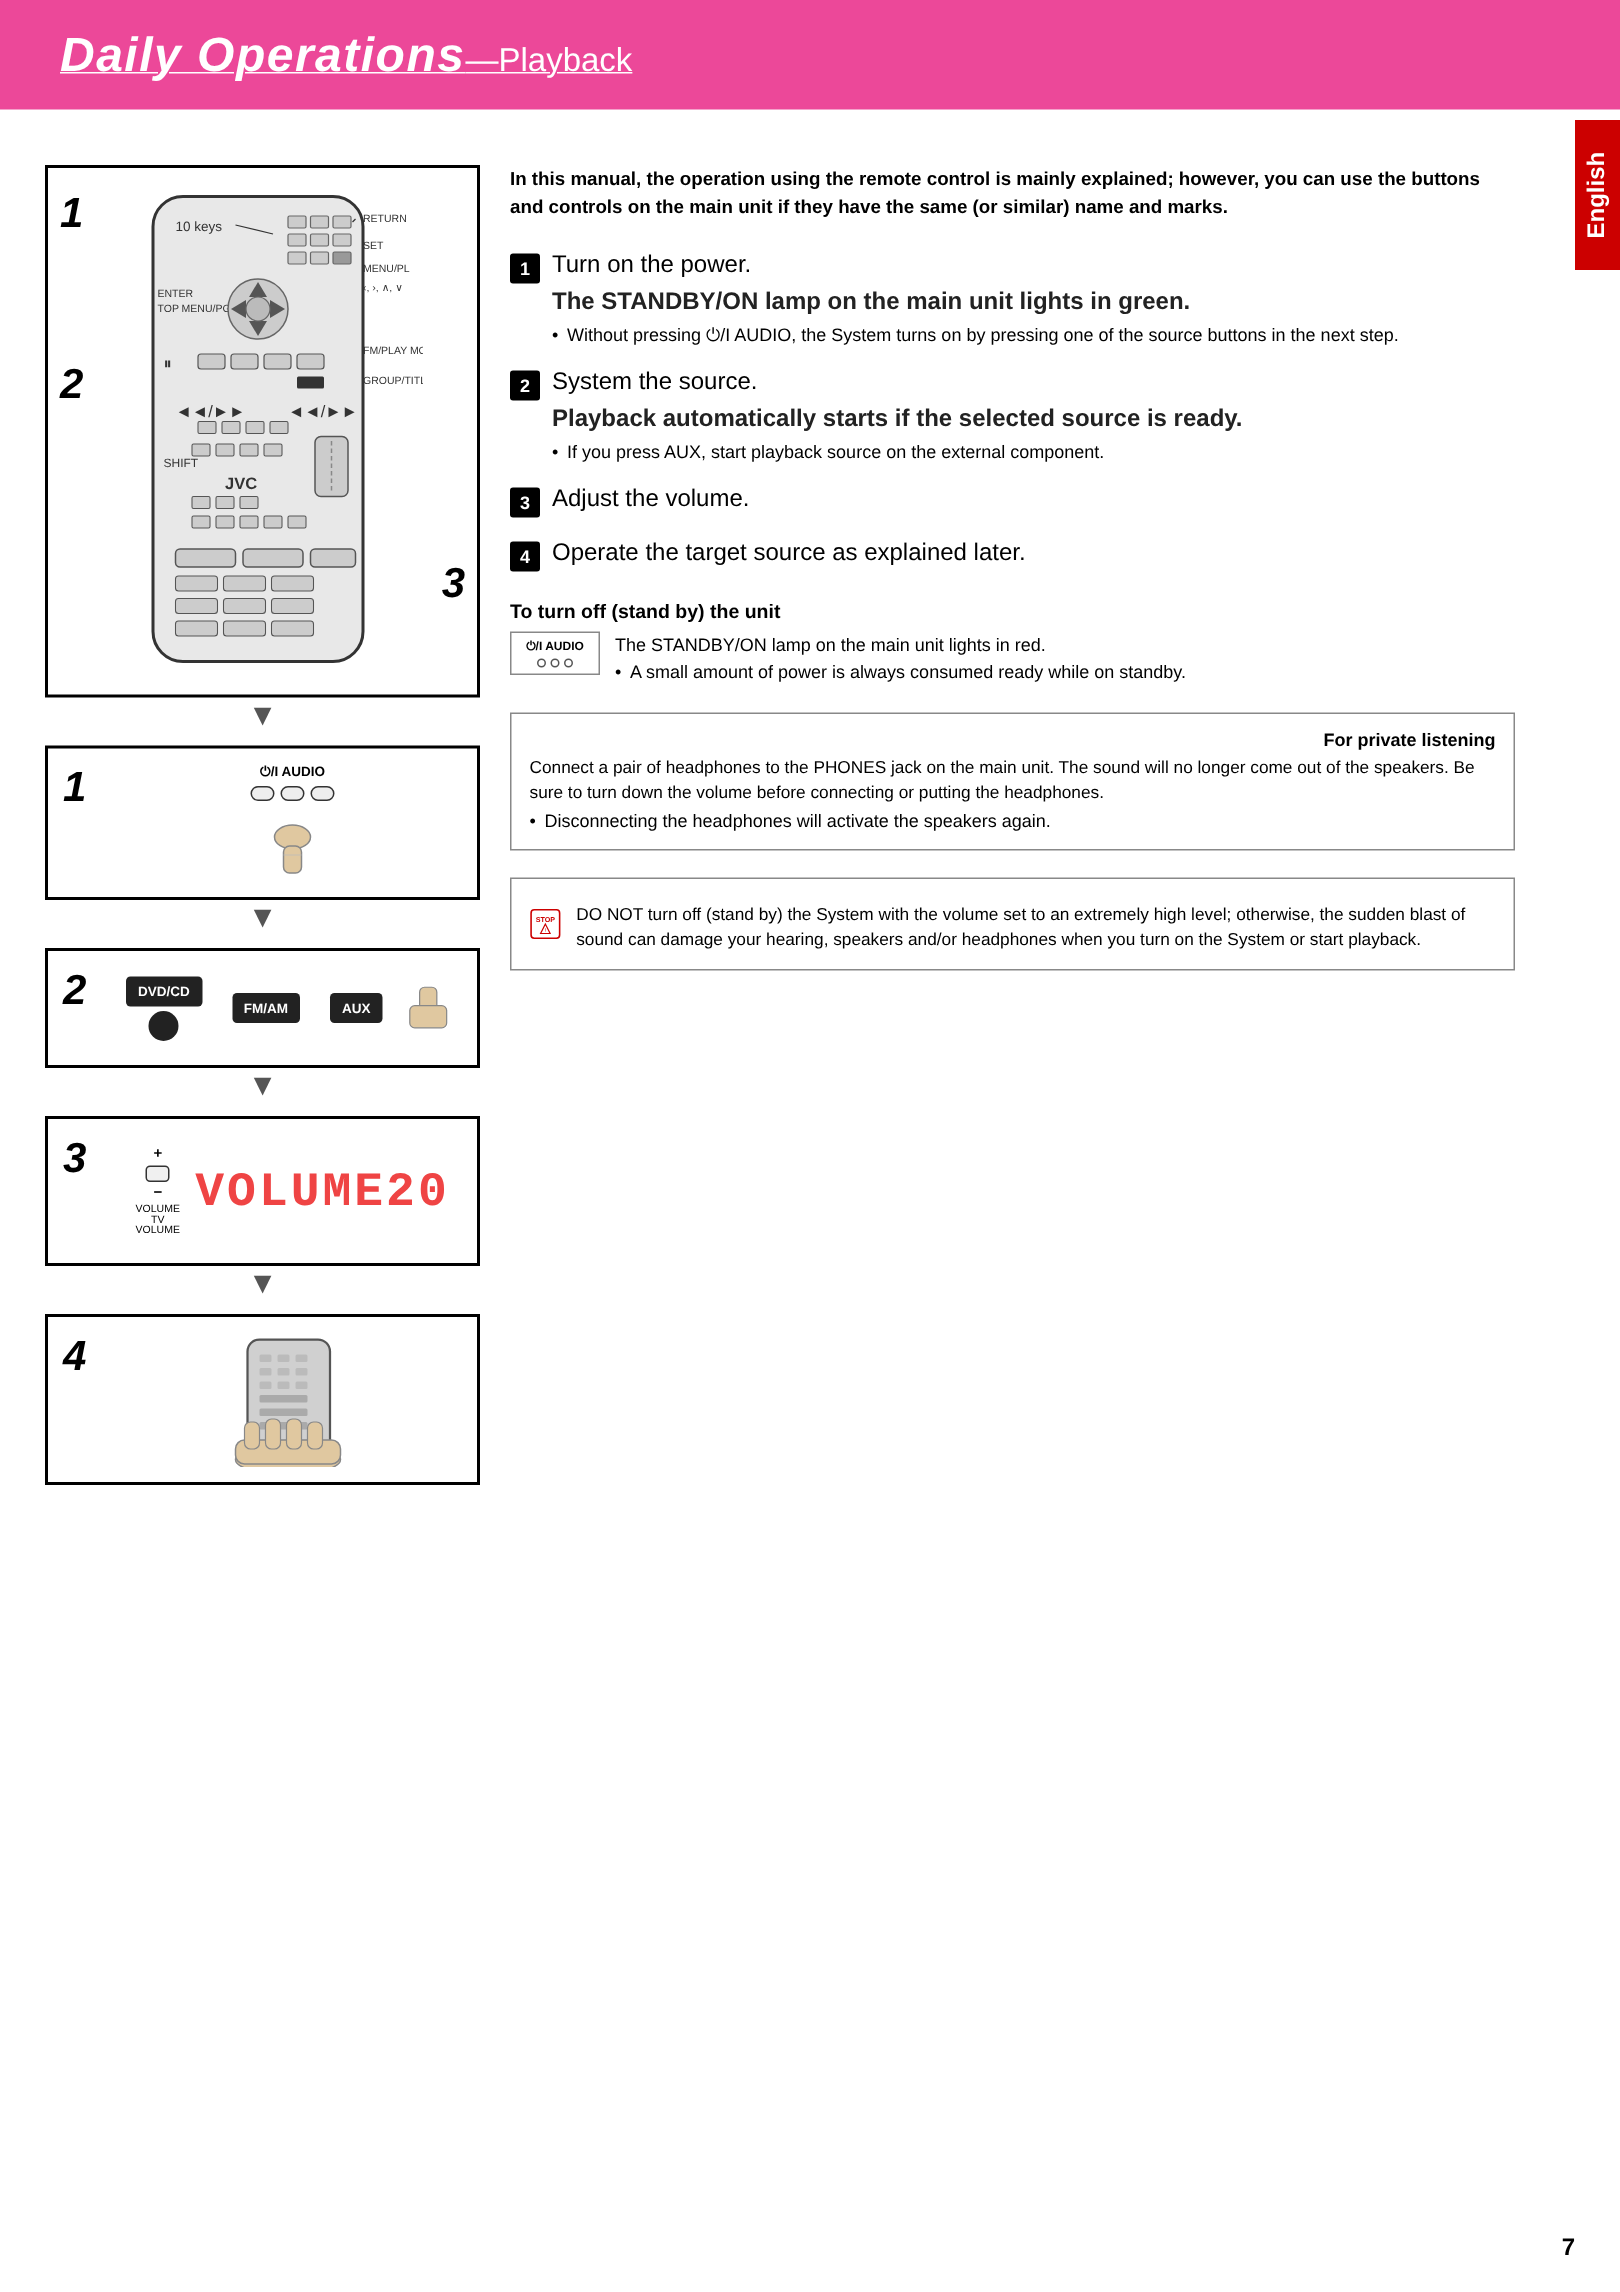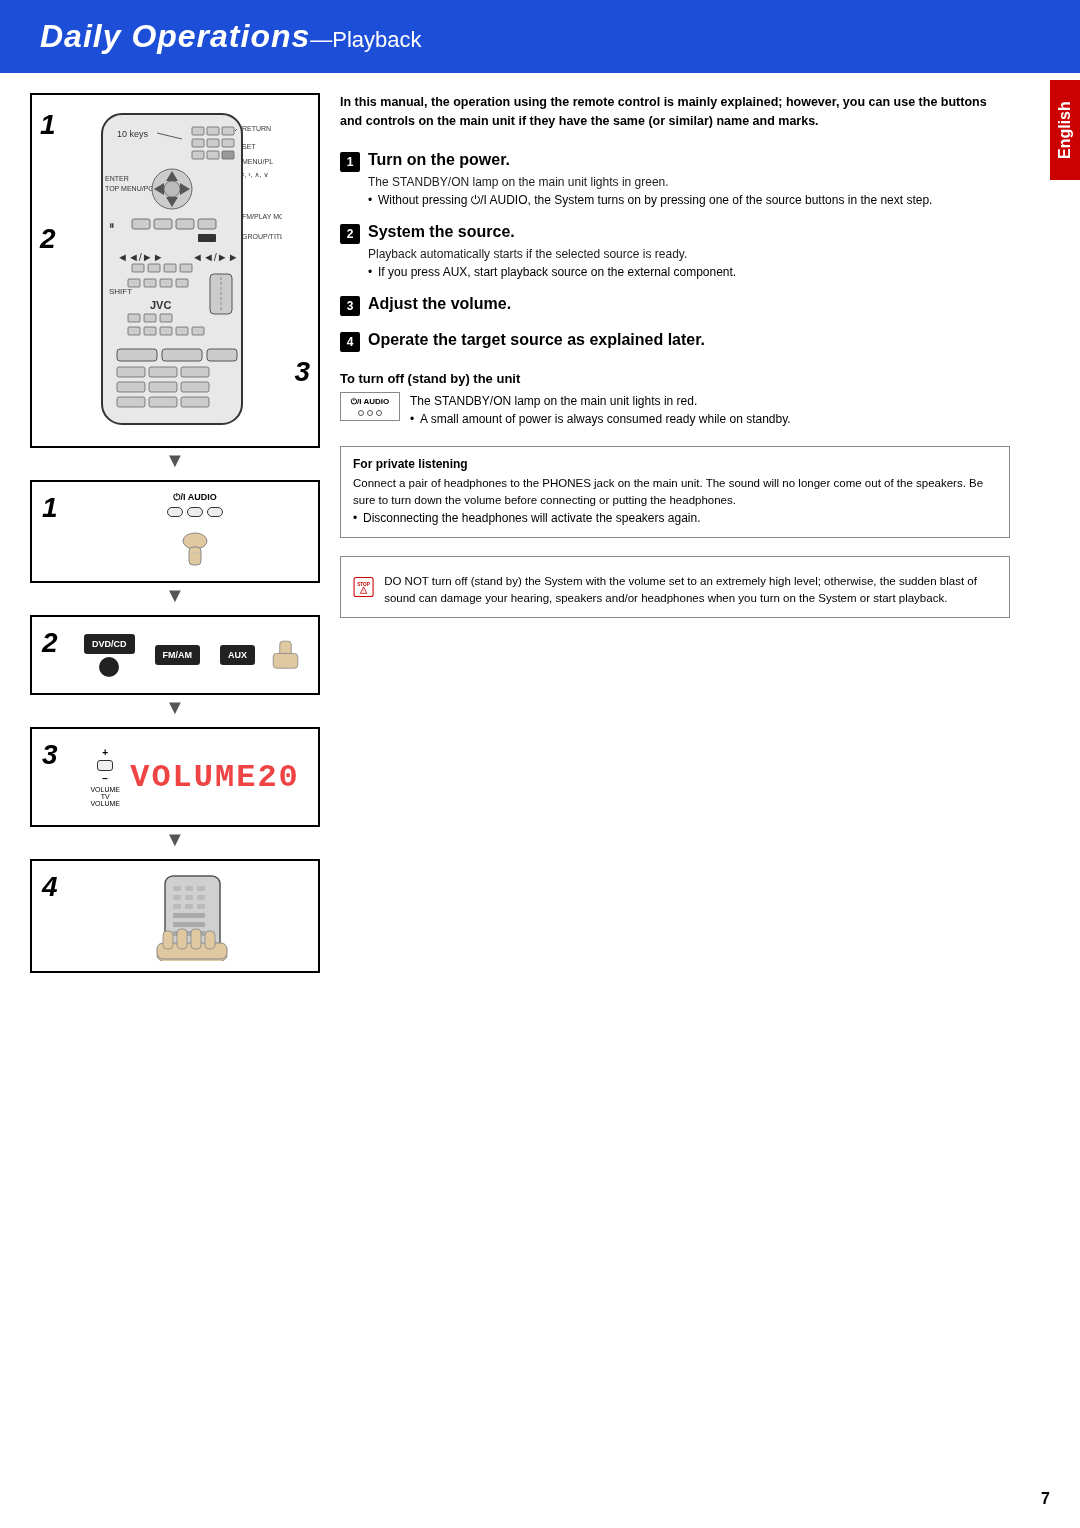--- a/index.html
+++ b/index.html
@@ -8,27 +8,28 @@
       min-height: 1528px;
       background: #fff;
       font-family: Arial, Helvetica, sans-serif;
       font-size: 13px;
       color: #000;
       position: relative;
     }
 
     
     .header {
-      background: #1d4ed8;
+      background: #ec4899;
       color: #fff;
       padding: 18px 30px 18px 40px;
       display: flex;
       align-items: center;
       justify-content: space-between;
-      margin-bottom: 0;
+      margin-bottom: 17px;
+      text-decoration: underline;
     }
     .english-tab {
       background: #c00;
       color: #fff;
       writing-mode: vertical-rl;
       text-orientation: mixed;
       transform: rotate(180deg);
       font-size: 16px;
       font-weight: bold;
       padding: 12px 6px;
@@ -131,28 +132,29 @@
       flex-shrink: 0;
       margin-top: 1px;
     }
 
     .step-text-block {
       flex: 1;
     }
 
     .step-heading {
       font-size: 16px;
-      font-weight: bold;
+      font-weight: normal;
       margin-bottom: 4px;
     }
 
     .step-desc {
-      font-size: 12px;
+      font-size: 16px;
       line-height: 1.5;
       color: #222;
+      font-weight: bold;
     }
 
     .bullet-item {
       padding-left: 10px;
       position: relative;
       font-size: 12px;
       line-height: 1.5;
     }
     .bullet-item::before {
       content: "•";
@@ -213,20 +215,21 @@
     .private-box {
       border: 1.5px solid #888;
       padding: 10px 12px;
       margin-top: 4px;
     }
 
     .private-title {
       font-size: 12px;
       font-weight: bold;
       margin-bottom: 4px;
+      text-align: right;
     }
 
     .private-text {
       font-size: 11.5px;
       line-height: 1.5;
     }
 
     
     .warning-box {
       border: 1.5px solid #888;

